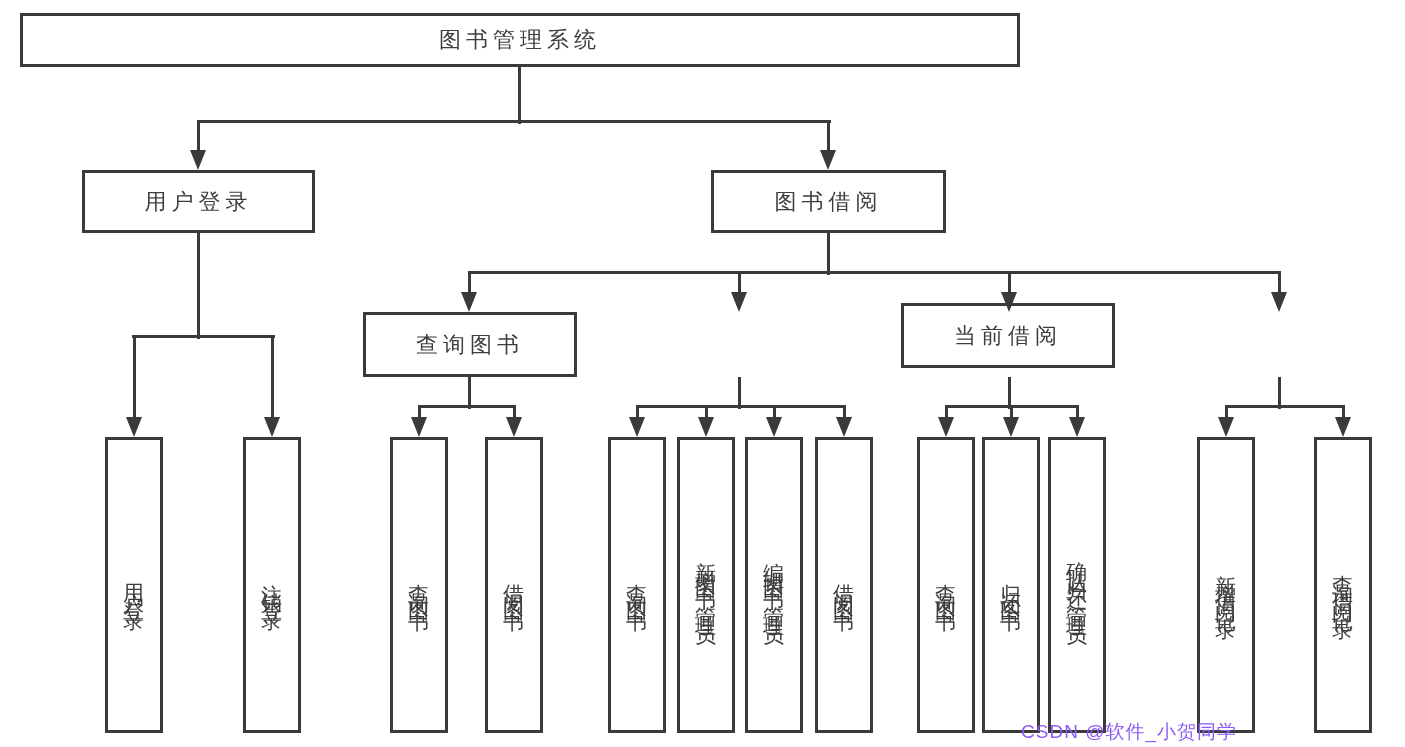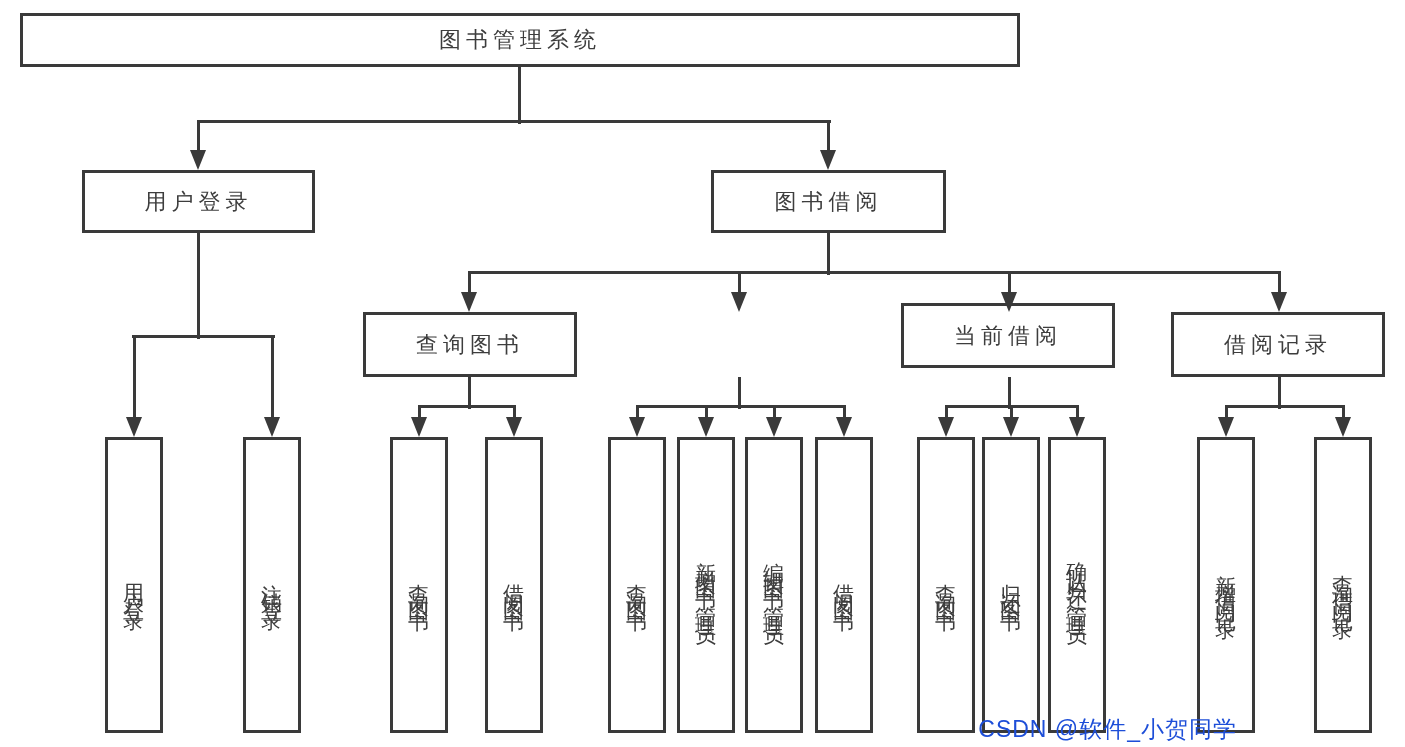--- a/index.html
+++ b/index.html
@@ -10,40 +10,39 @@
         display:flex;align-items:center;justify-content:center;
         color:#3d3d3d;font-size:22px;letter-spacing:5px;white-space:nowrap;}
   .vnode{writing-mode:vertical-rl;text-orientation:mixed;
          font-size:21px;letter-spacing:9px;line-height:1;}
   .vline,.hline{position:absolute;background:#3a3a3a;}
   .vline{width:3px;}
   .hline{height:3px;}
   .tri{position:absolute;width:0;height:0;
        border-left:8px solid transparent;border-right:8px solid transparent;
        border-top:20px solid #3a3a3a;}
-  .watermark{position:absolute;right:5px;bottom:2px;font-size:23px;
-             color:#1d4ed8;letter-spacing:1px;z-index:5;}
+  .watermark{position:absolute;right:5px;bottom:2px;font-size:19px;
+             color:#8b5cf6;letter-spacing:1px;z-index:5;}
 </style>
 </head>
 <body>
 
 <div class="stage">
 
   <div class="node" style="left:20px;top:13px;width:1000px;height:54px;">图书管理系统</div>
 
   <div class="node" style="left:82px;top:170px;width:233px;height:63px;">用户登录</div>
 
   <div class="node" style="left:711px;top:170px;width:235px;height:63px;">图书借阅</div>
 
   <div class="node" style="left:363px;top:312px;width:214px;height:65px;">查询图书</div>
 
 
   <div class="node" style="left:901px;top:303px;width:214px;height:65px;">当前借阅</div>
 
-  <div class="node" style="left:1171px;top:312px;width:214px;height:65px;">借阅记录</div>
 
   <div class="node vnode" style="left:105px;top:437px;width:58px;height:296px;">用户登录</div>
 
   <div class="node vnode" style="left:243px;top:437px;width:58px;height:296px;">注销登录</div>
 
   <div class="node vnode" style="left:390px;top:437px;width:58px;height:296px;">查询图书</div>
 
   <div class="node vnode" style="left:485px;top:437px;width:58px;height:296px;">借阅图书</div>
 
   <div class="node vnode" style="left:608px;top:437px;width:58px;height:296px;">查询图书</div>

